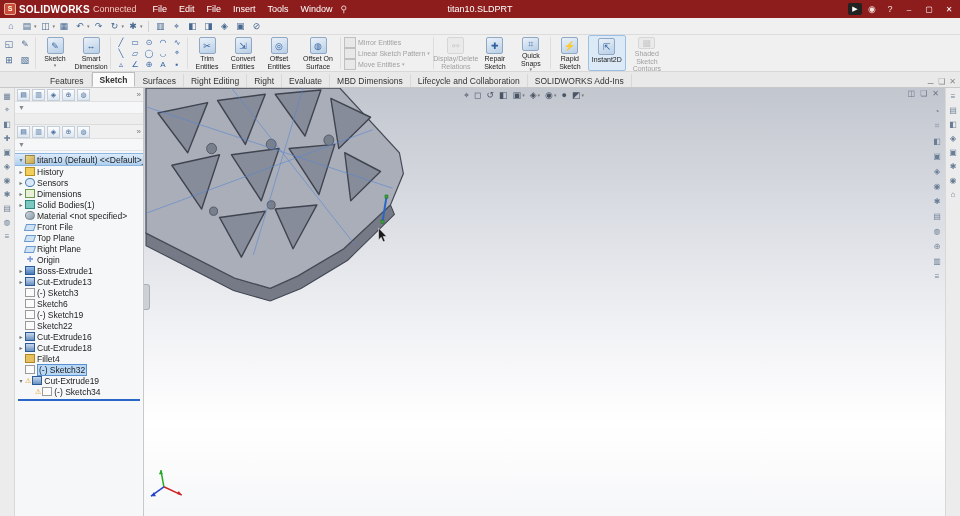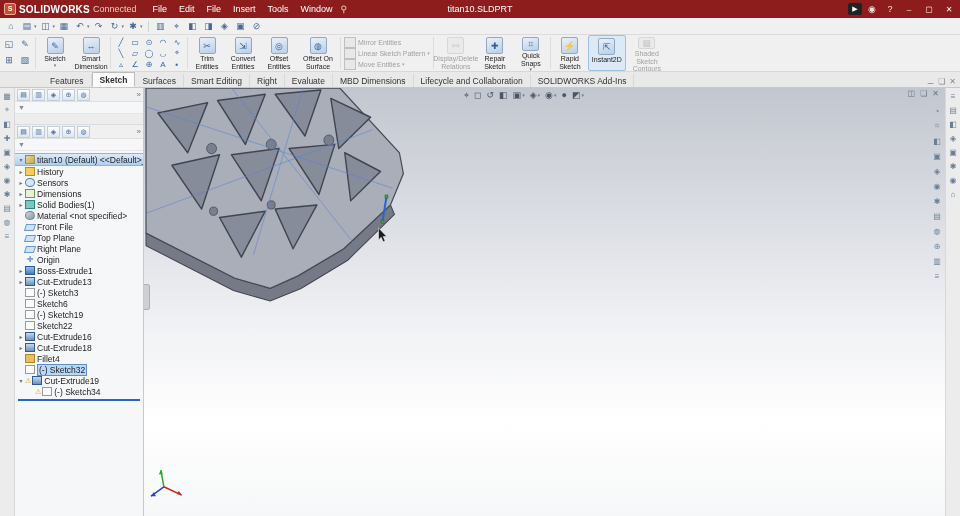--- a/index.html
+++ b/index.html
@@ -266,21 +266,21 @@
     <div class="bigbtn wide disabled">
       <span class="bicon">▩</span>
       <span class="blabel">Shaded Sketch Contours</span>
     </div>
   </div>
 
   <div class="tabrow">
     <span class="ctab">Features</span>
     <span class="ctab active">Sketch</span>
     <span class="ctab">Surfaces</span>
-    <span class="ctab">Smart Editing</span>
+    <span class="ctab">Right Editing</span>
     <span class="ctab">Right</span>
     <span class="ctab">Evaluate</span>
     <span class="ctab">MBD Dimensions</span>
     <span class="ctab">Lifecycle and Collaboration</span>
     <span class="ctab">SOLIDWORKS Add-Ins</span>
     <div class="tabrow-right">
       <span class="tr-ic">⚊</span>
       <span class="tr-ic">❏</span>
       <span class="tr-ic">✕</span>
     </div>

